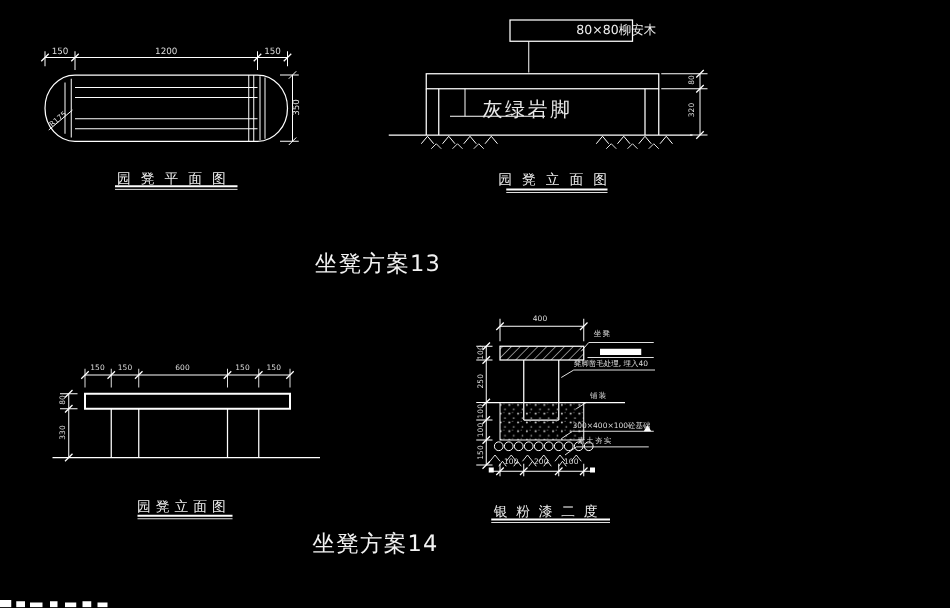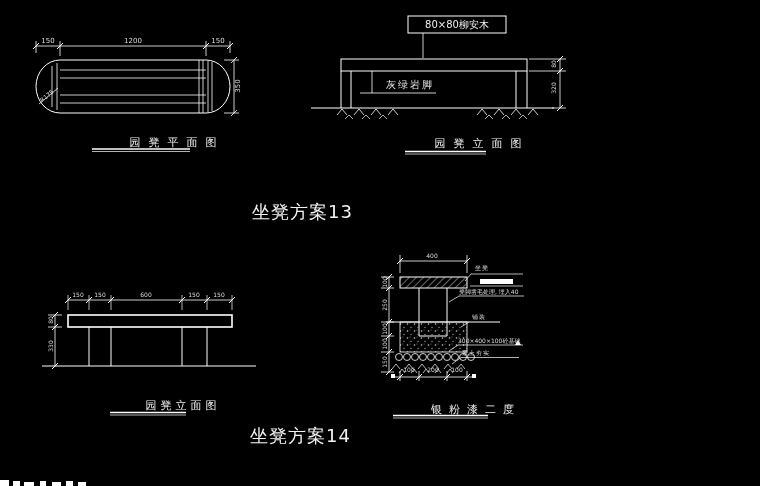--- a/index.html
+++ b/index.html
@@ -4,24 +4,24 @@
 <style>
   html,body{margin:0;padding:0;background:#000;}
   #canvas{position:relative;width:760px;height:486px;background:#000;overflow:hidden;
           font-family:"DejaVu Sans",sans-serif;color:#e8e8e8;}
   svg{position:absolute;left:0;top:0;}
   .ov{position:absolute;white-space:pre;color:#e8e8e8;line-height:1;}
   .cx{transform:translateX(-50%);}
   .rot{transform:translate(-50%,-50%) rotate(-90deg);}
   .dim{font-size:7px;color:#ddd;}
   .dimxs{font-size:6px;color:#ddd;}
-  .dwg-label{font-size:11px;color:#f0f0f0;margin-left:36px;}
+  .dwg-label{font-size:11px;color:#f0f0f0;}
   .scheme-title{font-size:18px;letter-spacing:1px;color:#f2f2f2;}
   .callout{font-size:6px;color:#ddd;}
-  .box-label{display:flex;align-items:center;justify-content:center;font-size:10px;color:#eee;}
+  .box-label{display:flex;align-items:center;justify-content:center;font-size:10px;color:#eee;margin-left:36px;}
   .notes{position:absolute;left:556px;top:175px;width:202px;}
   .notes-title{font-size:16px;letter-spacing:2px;color:#f5f5f5;margin:0 0 10px 2px;}
   .note-item{display:flex;font-size:13px;line-height:13.5px;letter-spacing:.5px;margin-bottom:7px;color:#e4e4e4;}
   .note-no{width:22px;flex:none;}
   .note-text{flex:1;width:170px;white-space:pre-wrap;}
 </style>
 </head>
 <body>
 
 <div id="canvas">
@@ -130,21 +130,21 @@
   </svg>
 
   <div class="ov dim cx" style="left:48px;top:38px">150</div>
   <div class="ov dim cx" style="left:133px;top:38px">1200</div>
   <div class="ov dim cx" style="left:218px;top:38px">150</div>
   <div class="ov dim rot" style="left:238px;top:86px">350</div>
   <div class="ov dimxs" style="left:47px;top:96px;transform:translate(-50%,-50%) rotate(-40deg)">R175</div>
   <div class="ov dwg-label cx" style="left:141px;top:137px;letter-spacing:8px">园凳平面图</div>
 
   <div class="ov box-label" style="left:408px;top:16px;width:98px;height:17px">80×80柳安木</div>
-  <div class="ov" style="left:386px;top:80px;font-size:10px;letter-spacing:2px">灰绿岩脚</div>
+  <div class="ov" style="left:386px;top:80px;font-size:16px;letter-spacing:2px">灰绿岩脚</div>
   <div class="ov dimxs rot" style="left:554px;top:64px">80</div>
   <div class="ov dimxs rot" style="left:554px;top:88px">320</div>
   <div class="ov dwg-label cx" style="left:446px;top:138px;letter-spacing:8px">园凳立面图</div>
 
   <div class="ov scheme-title" style="left:252px;top:203px">坐凳方案13</div>
 
 
   <div class="ov dimxs cx" style="left:78px;top:292px">150</div>
   <div class="ov dimxs cx" style="left:100px;top:292px">150</div>
   <div class="ov dimxs cx" style="left:146px;top:292px">600</div>

